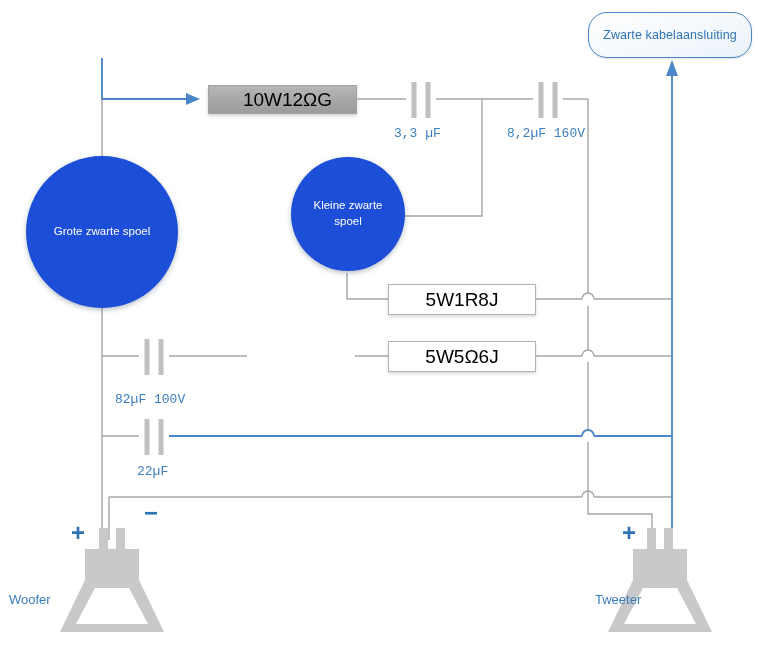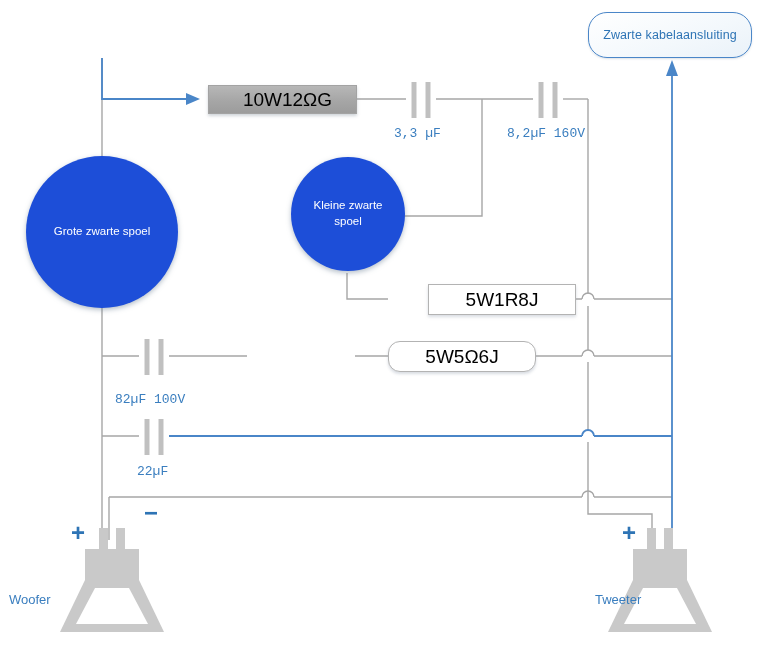--- a/index.html
+++ b/index.html
@@ -141,25 +141,25 @@
 
 
   <div class="box term-box" style="left:588px;top:12px;width:164px;height:46px;border-radius:19px;">
     <span>Zwarte kabelaansluiting</span>
   </div>
 
   <div class="box res-grey" style="left:208px;top:85px;width:149px;height:29px;padding-left:10px;">
     <span>10W12ΩG</span>
   </div>
 
-  <div class="box res-white" style="left:388px;top:284px;width:148px;height:31px;margin-left:40px;">
+  <div class="box res-white" style="left:388px;top:284px;width:148px;height:31px;">
     <span>5W1R8J</span>
   </div>
 
-  <div class="box res-white" style="left:388px;top:341px;width:148px;height:31px;border-radius:12px;">
+  <div class="box res-white" style="left:388px;top:341px;width:148px;height:31px;">
     <span>5W5Ω6J</span>
   </div>
 
   <div class="coil" style="left:26px;top:156px;width:152px;height:152px;">
     <span>Grote zwarte spoel</span>
   </div>
 
   <div class="coil" style="left:291px;top:157px;width:114px;height:114px;">
     <span style="display:block;width:72px;">Kleine zwarte spoel</span>
   </div>

